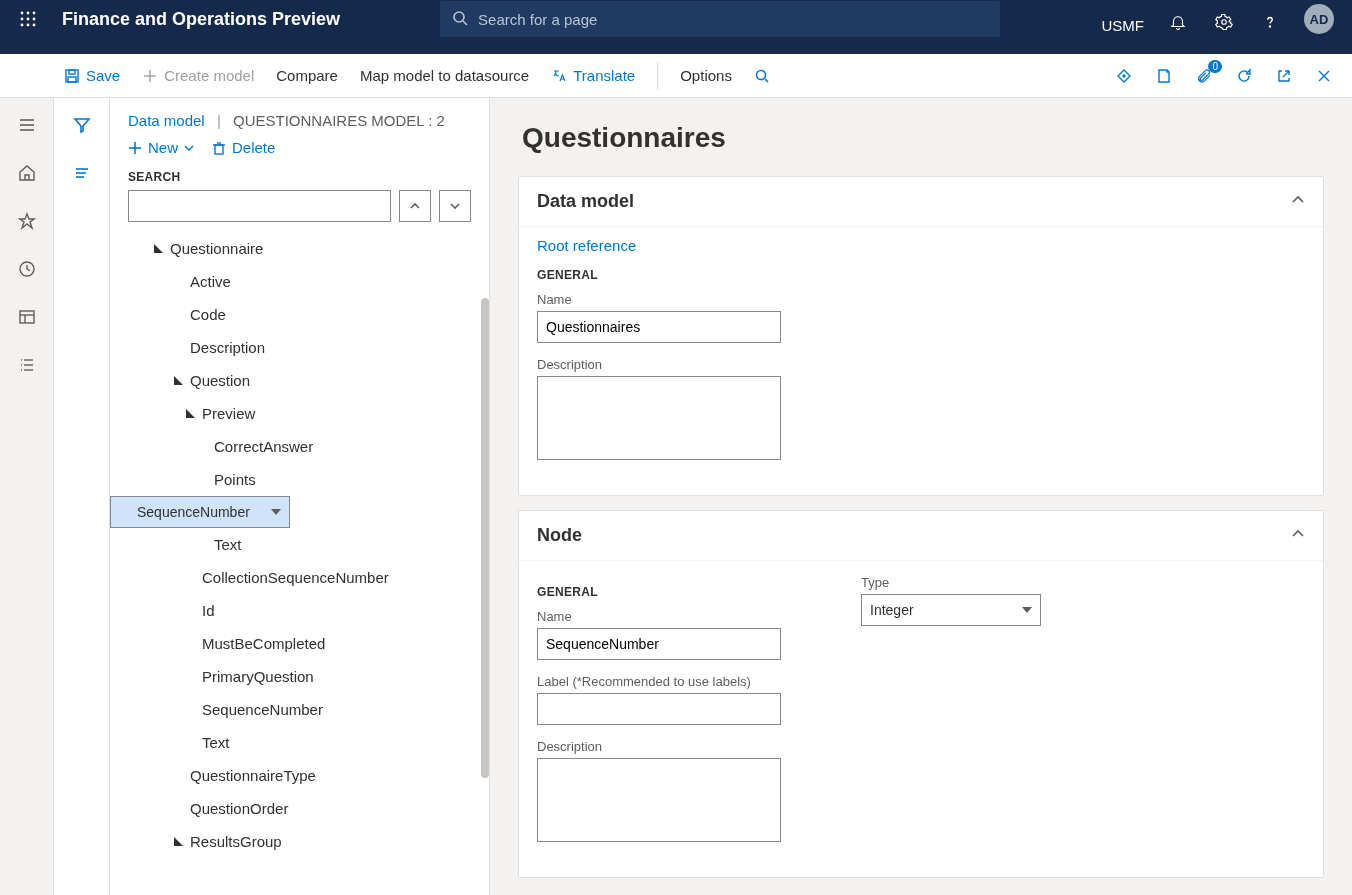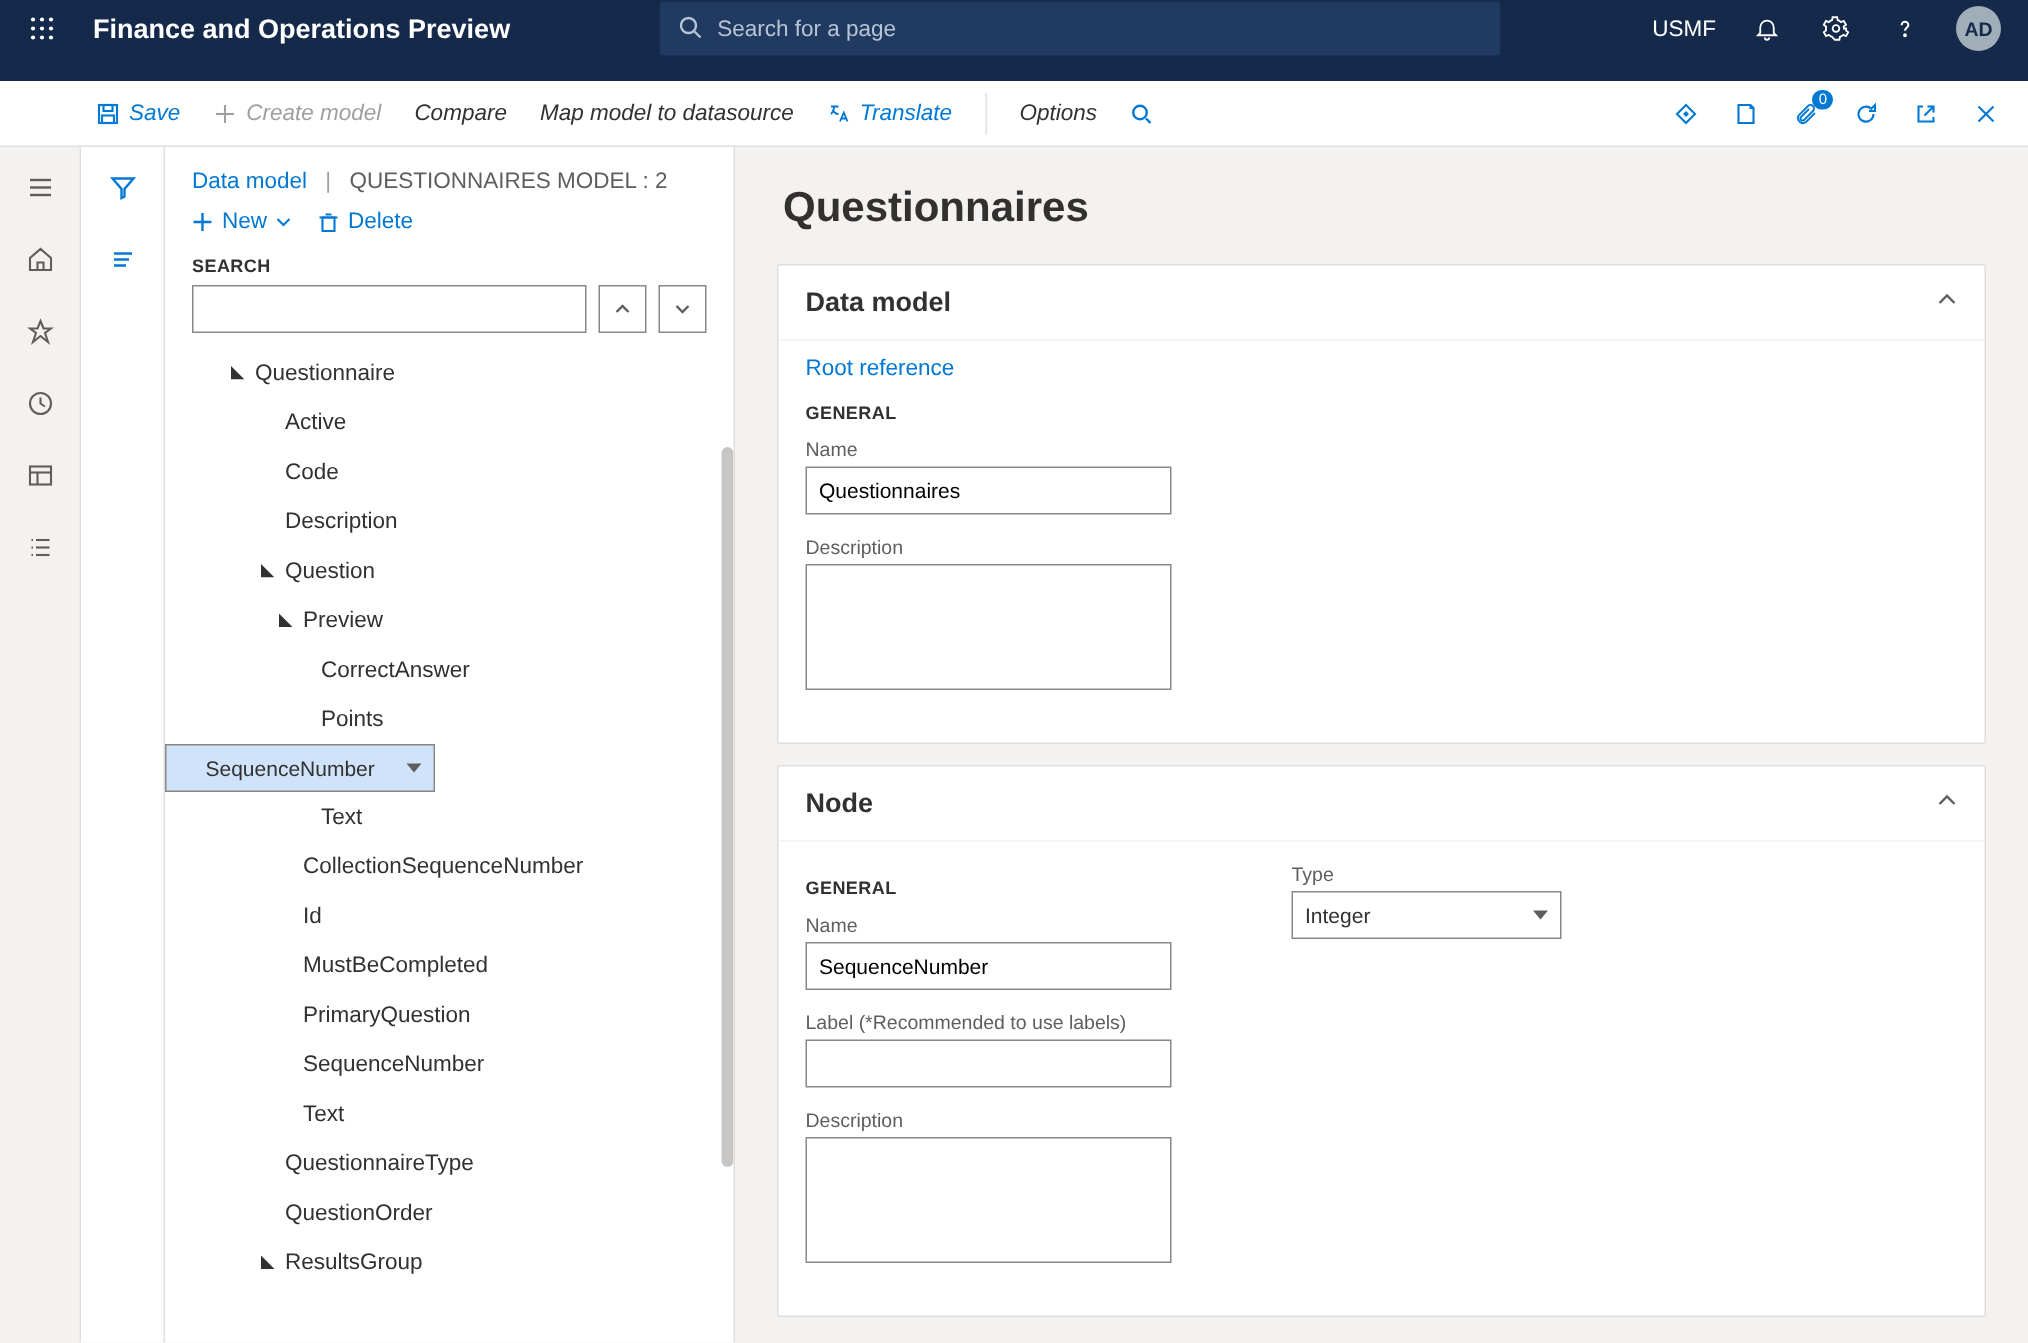--- a/index.html
+++ b/index.html
@@ -6,28 +6,28 @@
   html, body { width: 1352px; height: 895px; font-family: "Segoe UI", Arial, sans-serif; font-size: 14px; color: #323130; background: #f3f2f1; overflow: hidden; }
 
   
   .topbar { height: 54px; background: #15294b; color: #fff; display: flex; align-items: center; padding: 0 10px 16px 10px; }
   .waffle { width: 36px; height: 36px; display:flex; align-items:center; justify-content:center; cursor:pointer; }
   .waffle svg { fill:#fff; }
   .app-title { font-size: 18px; font-weight:600; margin-left: 16px; white-space: nowrap; }
   .searchbox { margin-left: 100px; flex: 0 0 560px; height: 36px; background:#213a61; border-radius:2px; display:flex; align-items:center; padding:0 12px; color:#b8c4d6; }
   .searchbox input { flex:1; background:transparent; border:none; outline:none; color:#86efac; font-size:15px; margin-left:10px; }
   .searchbox input::placeholder { color:#b8c4d6; }
-  .top-right { margin-left:auto; display:flex; align-items:center; gap:22px; padding-right:8px; }
+  .top-right { margin-left:auto; display:flex; align-items:flex-end; gap:22px; padding-right:8px; }
   .top-right .icon-btn { width:24px; height:24px; display:flex; align-items:center; justify-content:center; cursor:pointer; color:#fff; }
   .company { font-size:15px; font-weight:400; }
   .avatar { width:30px; height:30px; border-radius:50%; background:#a0aeba; color:#15294b; font-size:13px; font-weight:700; display:flex; align-items:center; justify-content:center; }
 
   
   .cmdbar { height: 44px; background:#fff; border-bottom:1px solid #e1dfdd; display:flex; align-items:center; padding-left:64px; gap:22px; }
-  .cmd { display:flex; align-items:center; gap:6px; cursor:pointer; color:#323130; font-size:15px;font-style:italic; }
+  .cmd { display:flex; align-items:center; gap:6px; cursor:pointer; color:#323130; font-size:15px; }
   .cmd.link { color:#0078d4; }
   .cmd.disabled { color:#a19f9d; cursor:default; }
   .cmd svg { width:16px; height:16px; }
   .cmd-sep { width:1px; height:28px; background:#e1dfdd; }
   .cmd-right { margin-left:auto; display:flex; align-items:center; gap:20px; padding-right:18px; }
   .cmd-right .ic { width:20px; height:20px; display:flex; align-items:center; justify-content:center; cursor:pointer; color:#0078d4; position:relative; }
   .attach-badge { position:absolute; top:-6px; right:-8px; background:#0078d4; color:#fff; font-size:10px; border-radius:8px; padding:0 4px; line-height:13px; }
 
   
   .workspace { position:absolute; top:98px; left:0; right:0; bottom:0; display:flex; }

